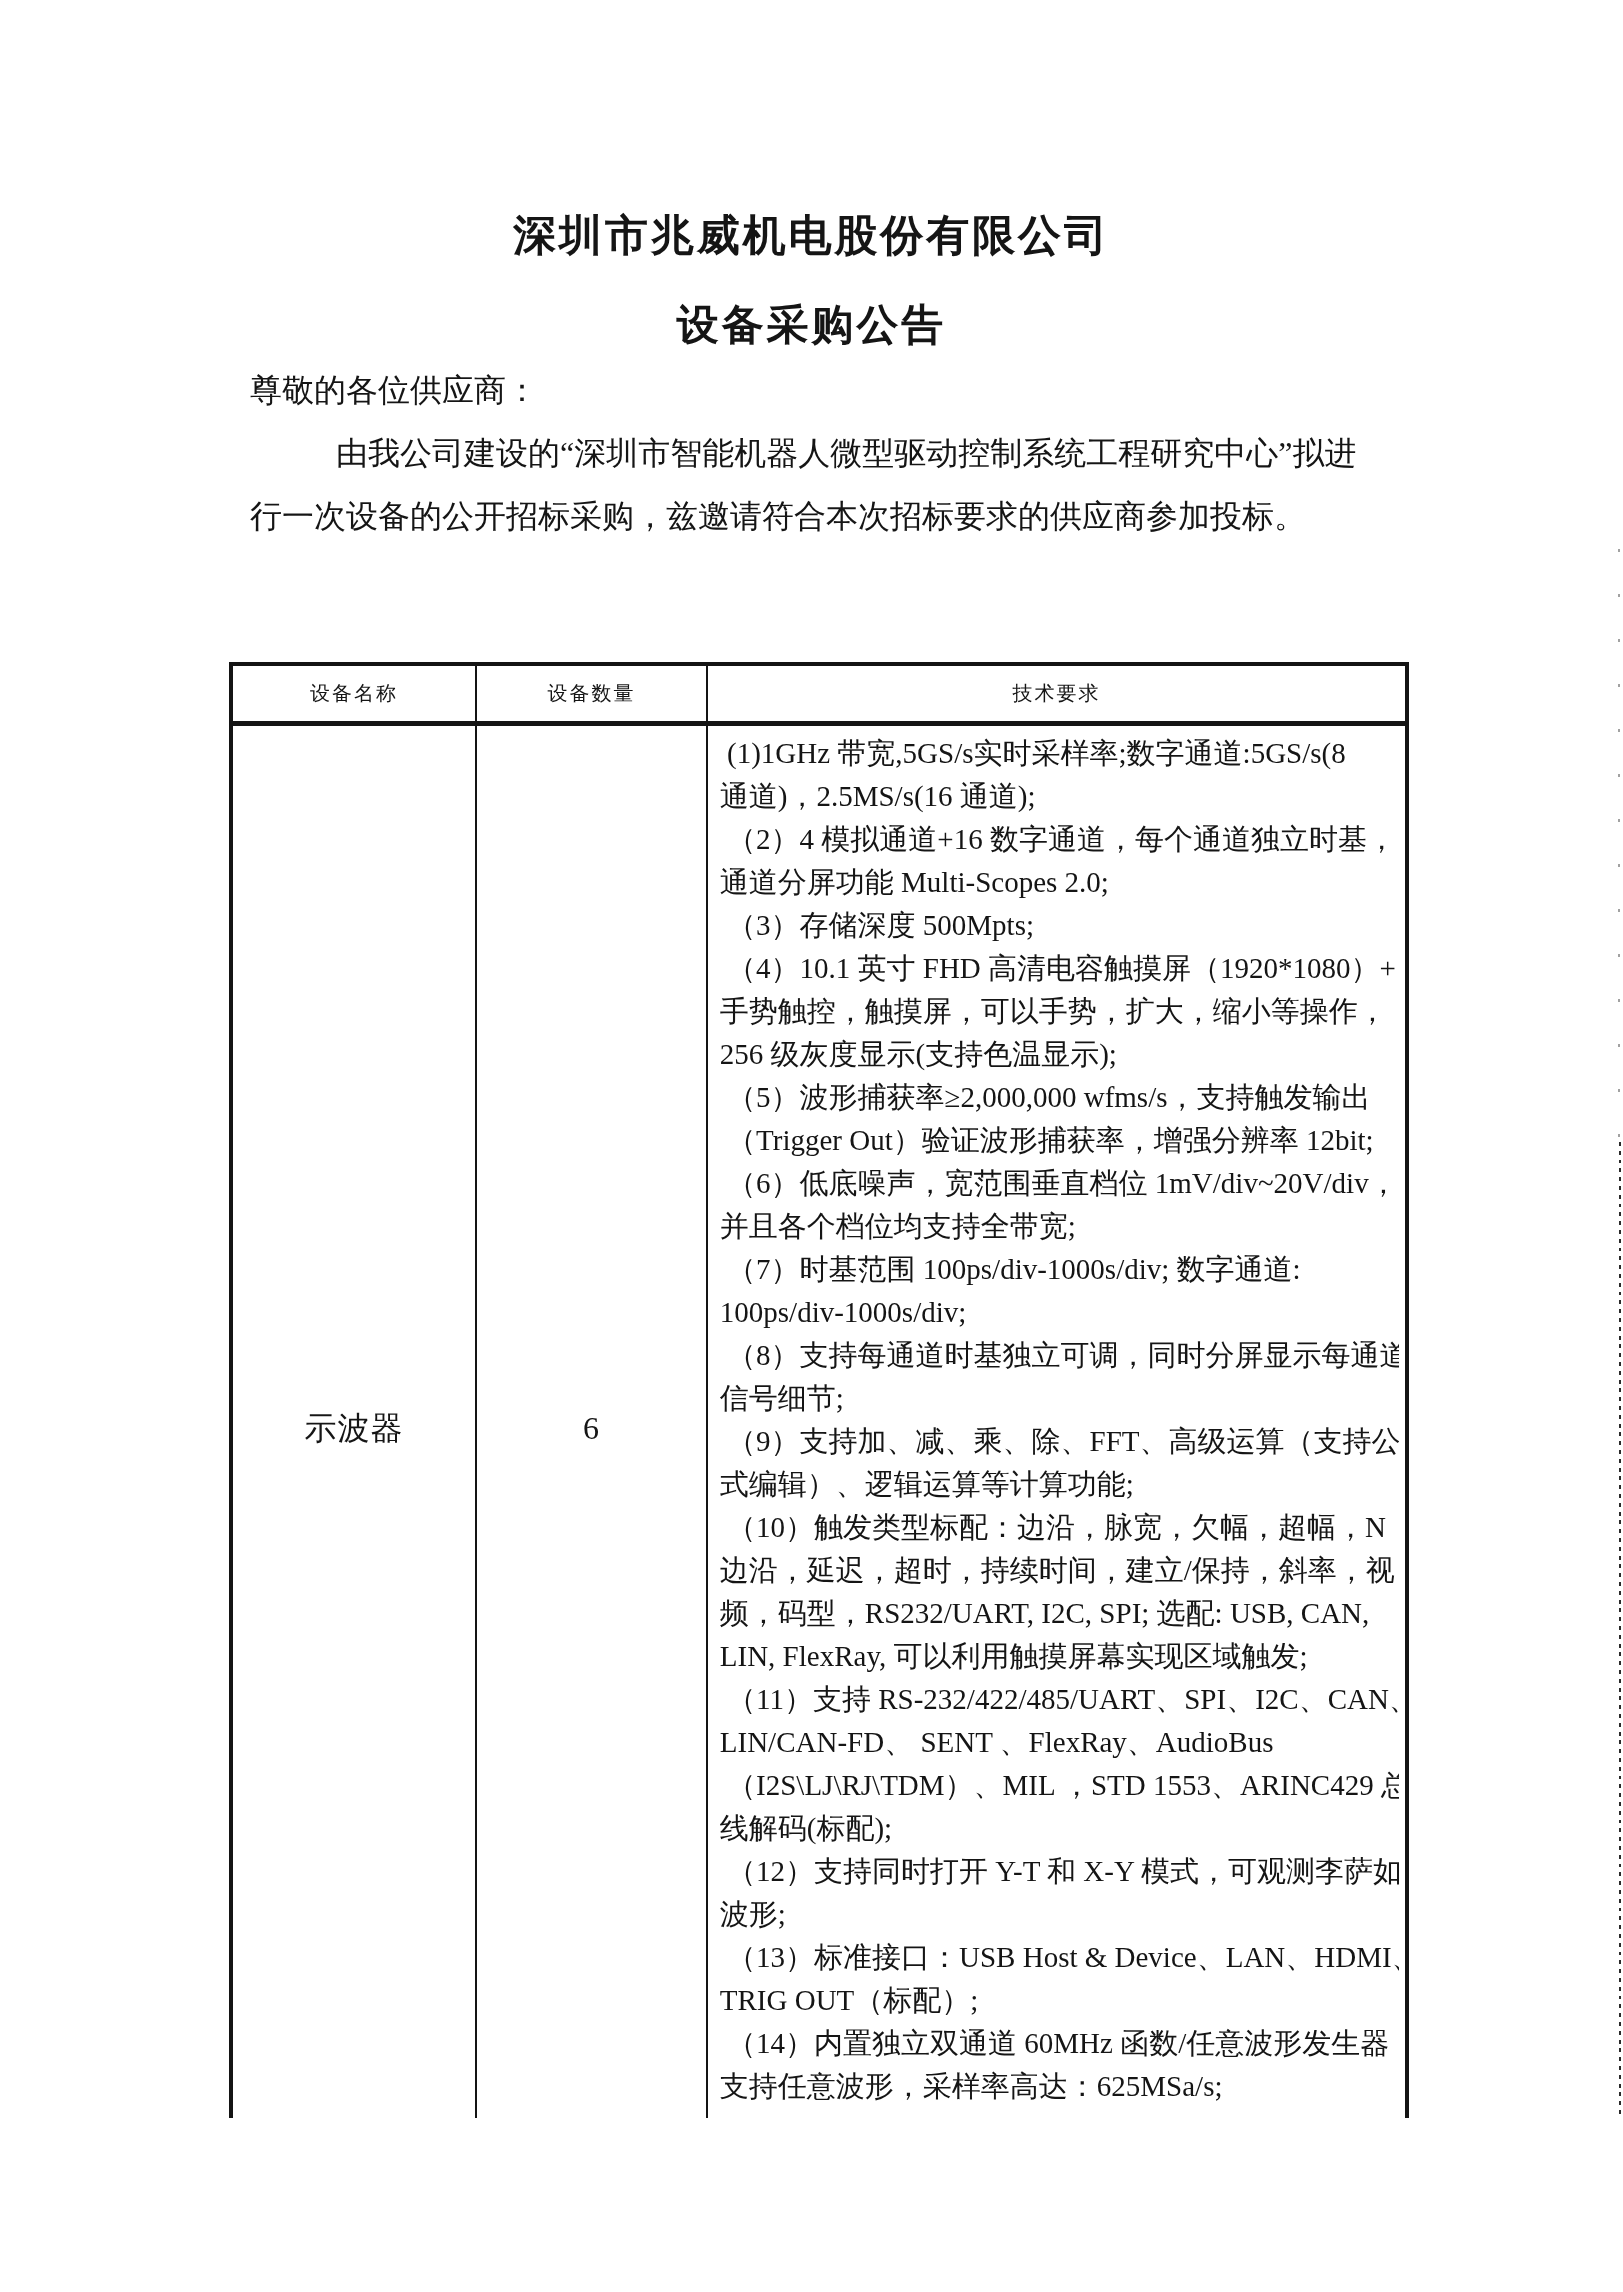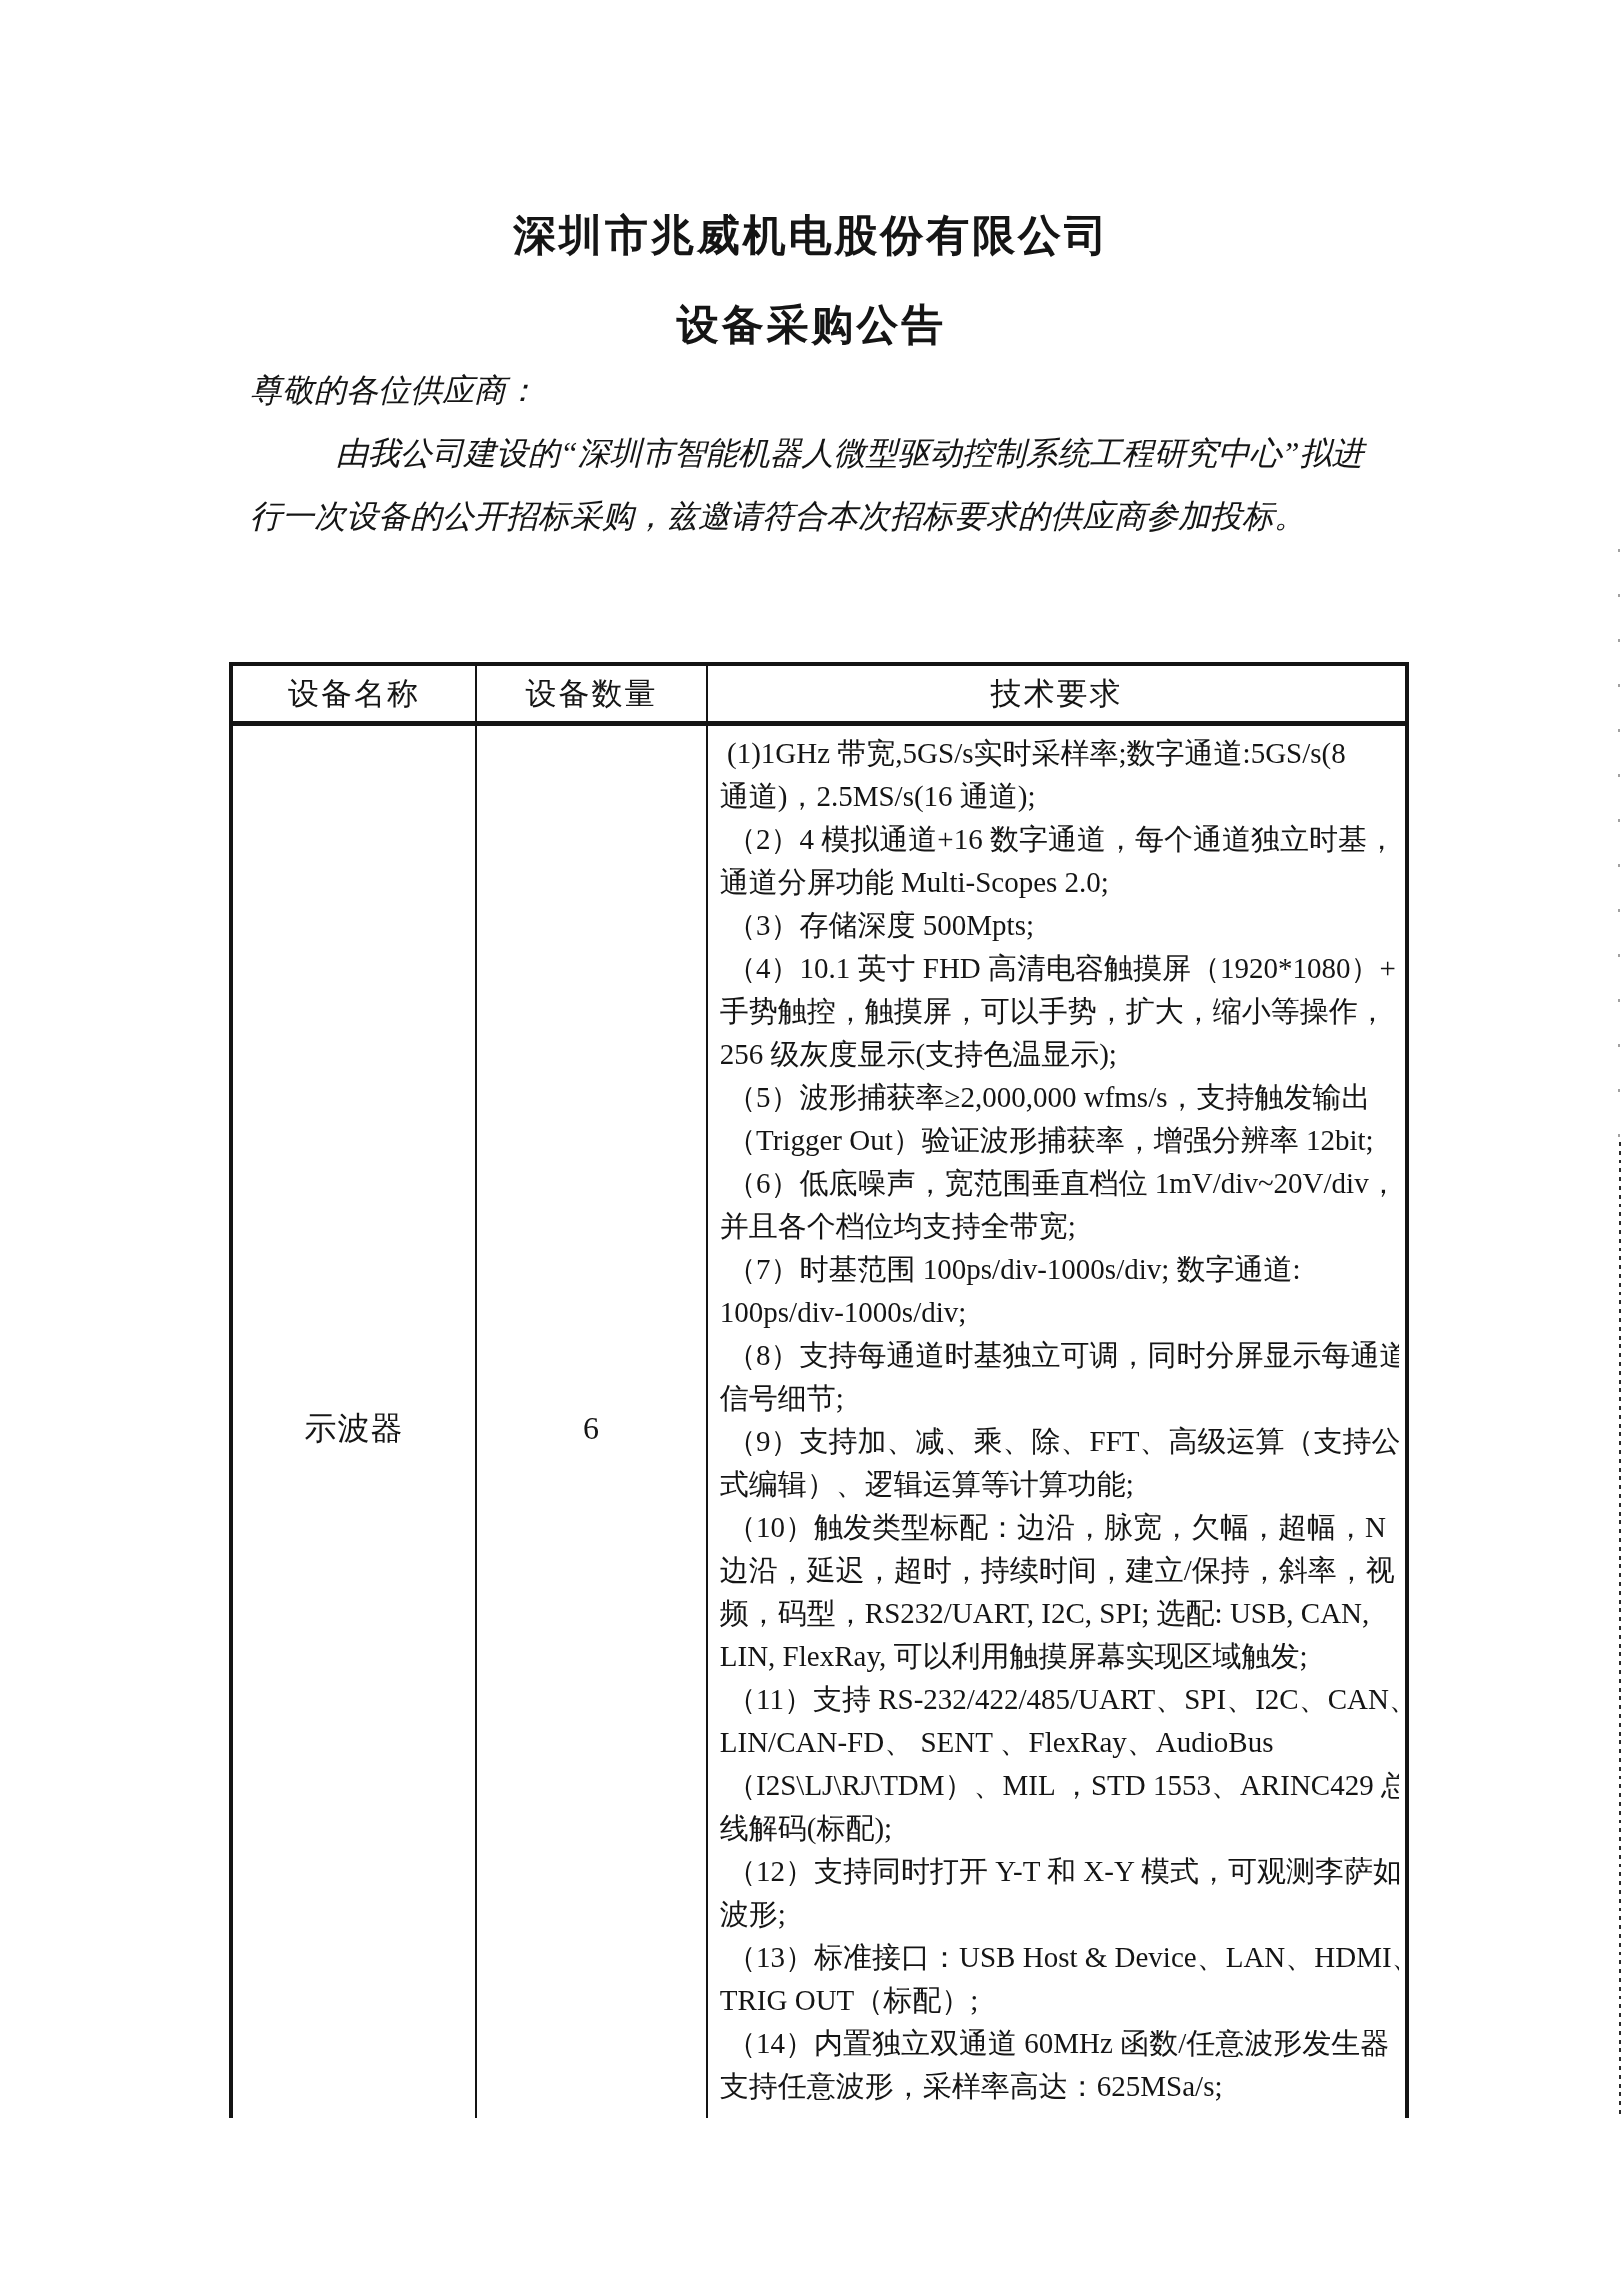--- a/index.html
+++ b/index.html
@@ -18,40 +18,40 @@
   }
   .doc-subtitle{
     position:absolute;top:300px;left:0;width:1623px;
     text-align:center;font-size:42px;line-height:51px;
     font-weight:700;letter-spacing:2.9px;margin:0;
   }
   .body-block{
     position:absolute;top:359px;left:250px;width:1157px;
     font-size:32px;line-height:63px;
   }
-  .body-line{white-space:pre;font-style:italic;}
+  .body-line{white-space:pre;}
   .indented{text-indent:86px;}
   .section-heading{font-weight:700;letter-spacing:1px;}
   .equipment-table{
     position:absolute;top:662px;left:229px;
     width:1176px;
     border-collapse:collapse;
     table-layout:fixed;
   }
   .equipment-table,
   .equipment-table th,
   .equipment-table td{
     border:2.9px solid #141414;
   }
   .equipment-table{border:4.9px solid #141414;}
   .equipment-table thead th{
     border-bottom:5.9px solid #141414;
     height:55px;
     font-weight:400;
-    font-size:31px;
+    font-size:20px;
     text-align:center;
     letter-spacing:2px;
     padding:0;
   }
   .equipment-table tbody td{
     vertical-align:middle;
     padding:0;
   }
   .cell-name,.cell-qty{
     text-align:center;

